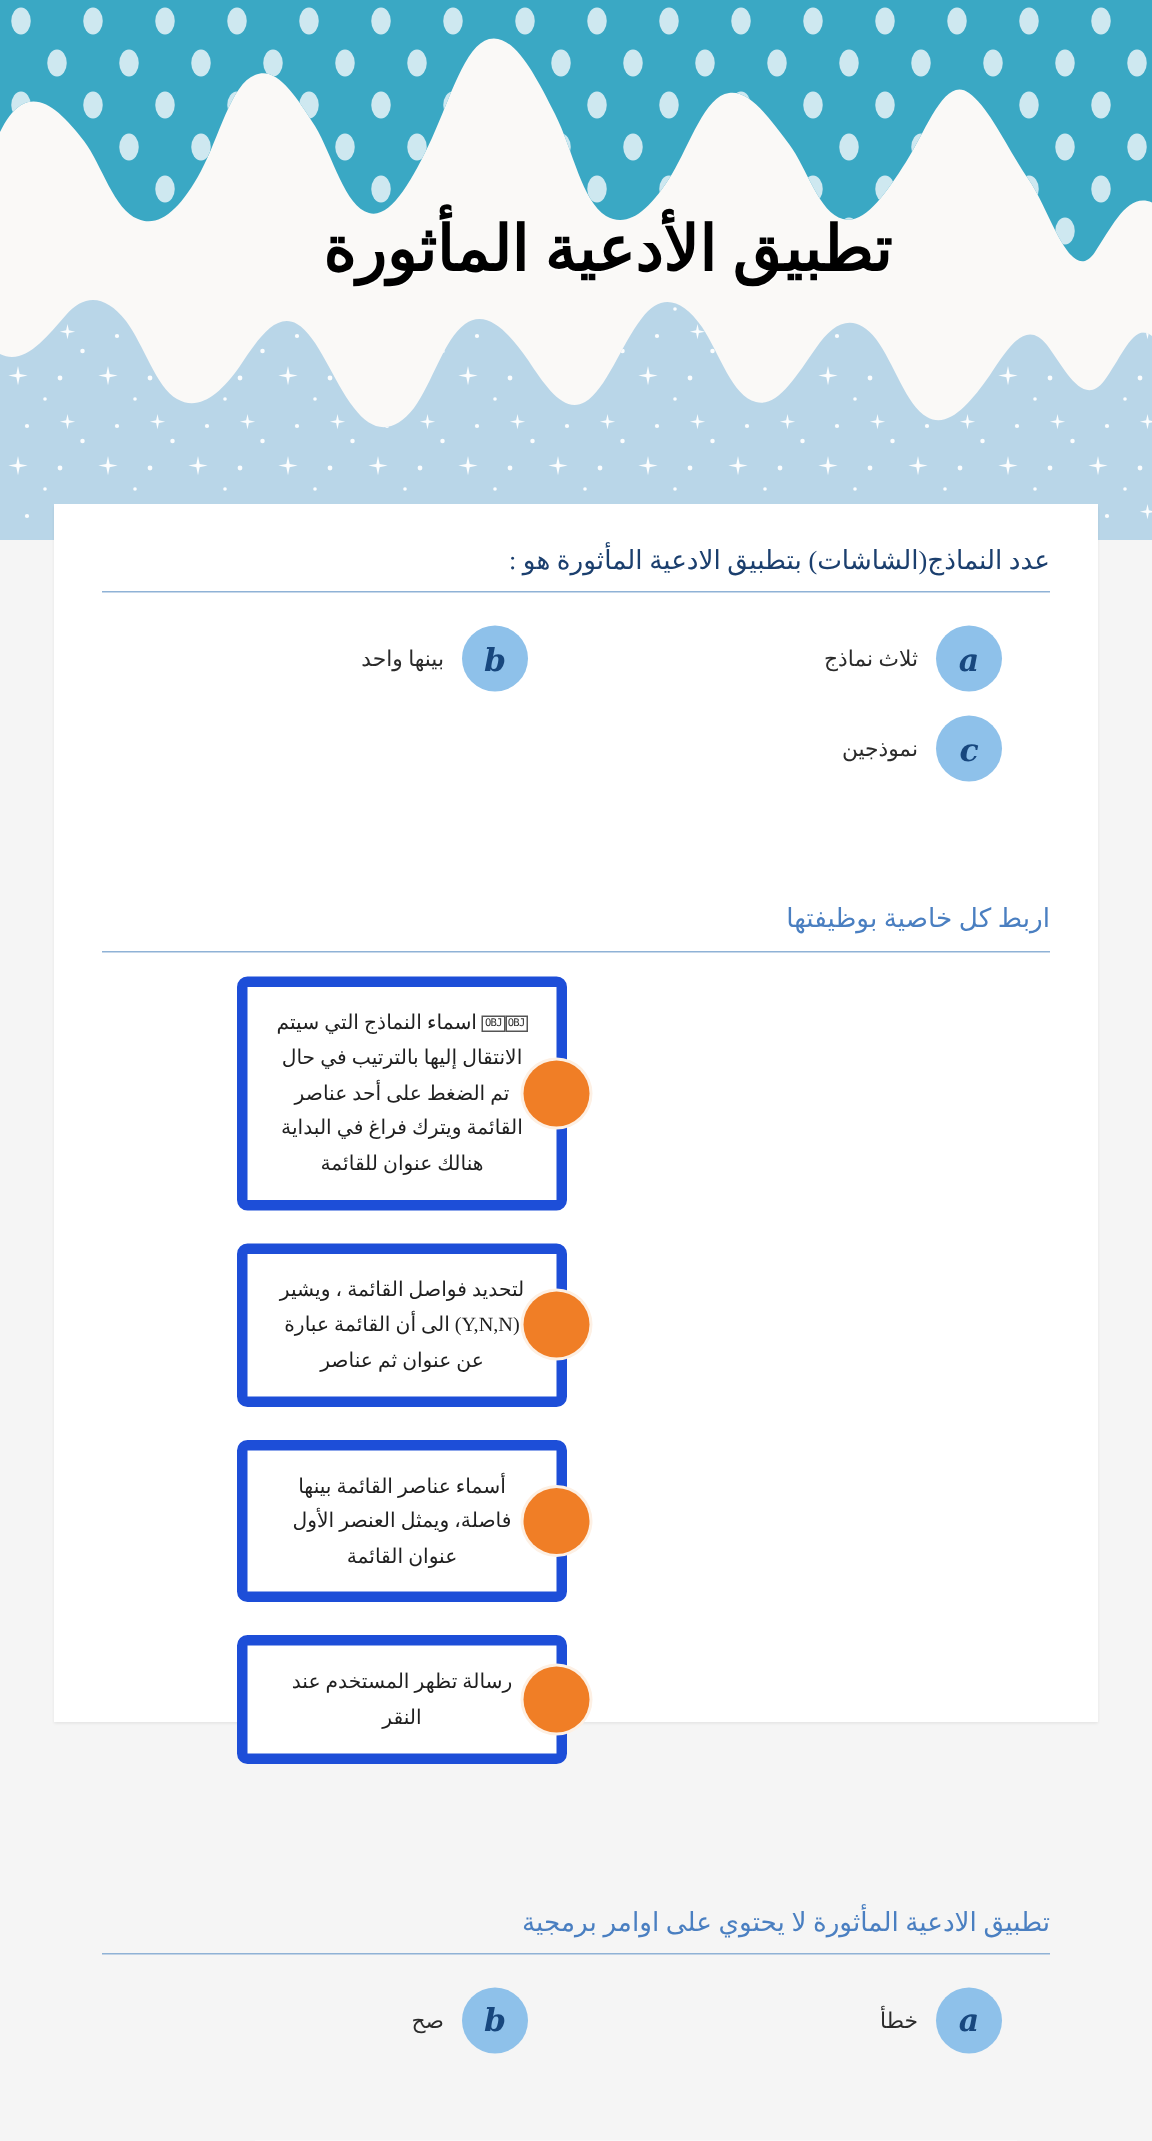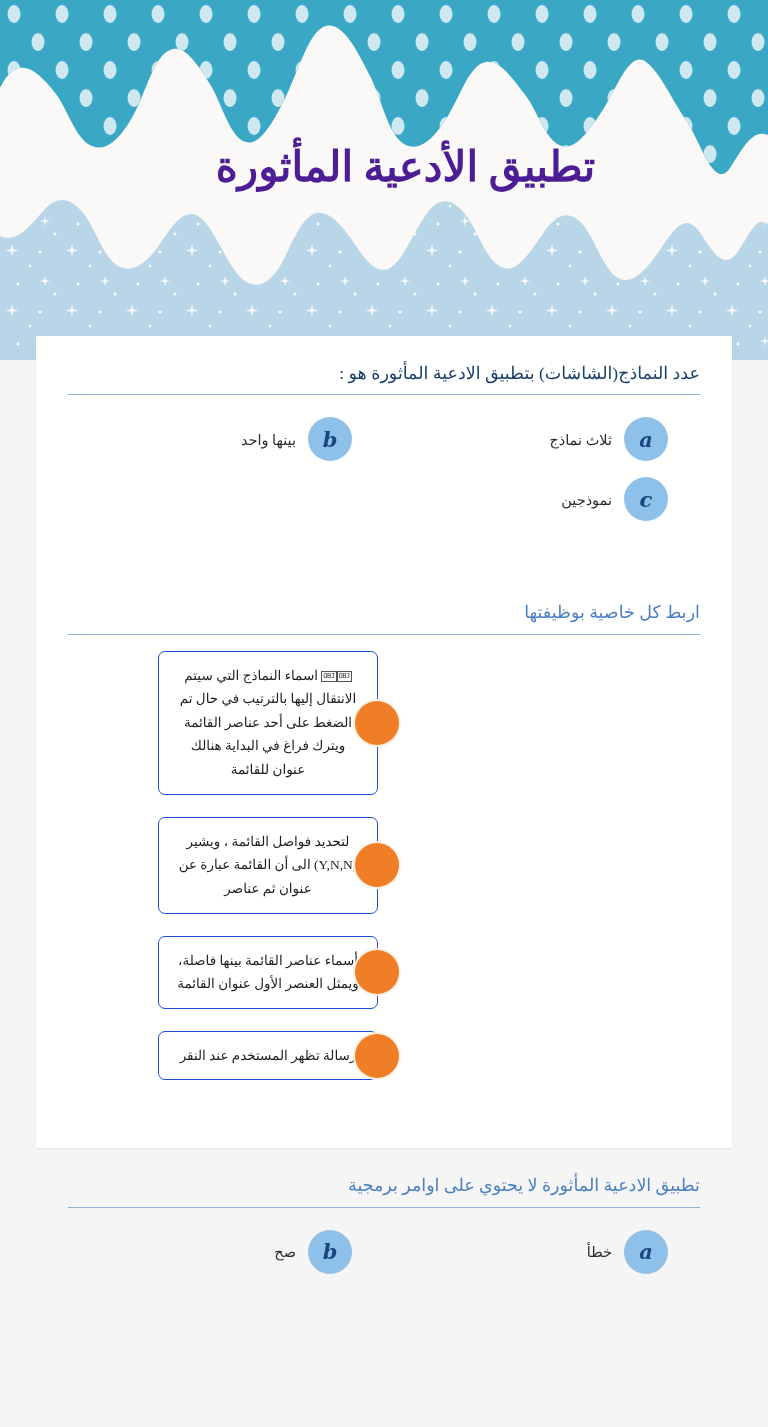--- a/index.html
+++ b/index.html
@@ -28,21 +28,21 @@
   }
   .hero svg{display:block;width:768px;height:360px;}
 
   .hero-title{
     position:absolute;
     left:0; right:0;
     top:140px;
     text-align:center;
     font-size:42px;
     font-weight:bold;
-    color:#4c1d95;
+    color:#000000;
     direction:rtl;
     letter-spacing:0px;
     line-height:1.3;
     text-shadow:0 1px 0 rgba(255,255,255,.6);
     padding-left:43px;
   }
 
   
   .card{
     position:absolute;
@@ -126,21 +126,21 @@
     flex-direction:row;
     justify-content:space-between;
     align-items:flex-start;
   }
   .col{width:50%;box-sizing:border-box;}
   .col-left{padding:0 6px 0 90px;}
   .col-right{padding:0 22px 0 6px;}
 
   .mbox{
     position:relative;
-    border:1px solid #1d4ed8;
+    border:7px solid #1d4ed8;
     border-radius:7px;
     background:#fff;
     box-sizing:border-box;
     margin-bottom:22px;
   }
   .mbox-prompt{
     direction:rtl;
     text-align:center;
     font-size:13.5px;
     line-height:1.75;

